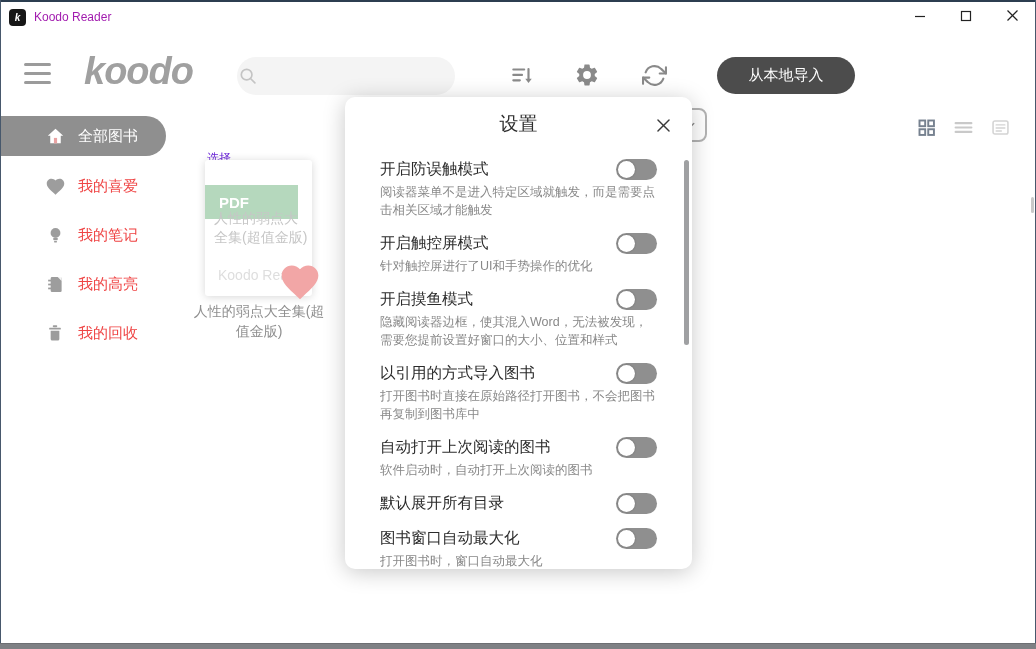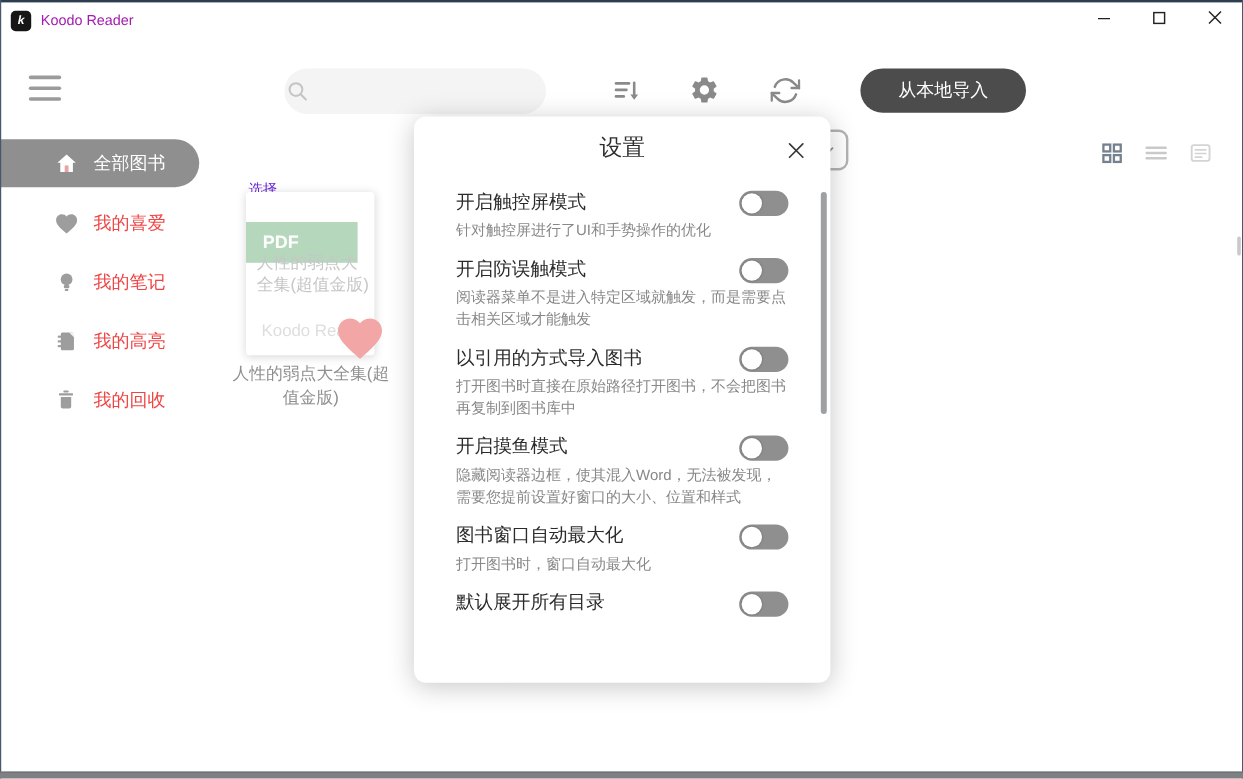--- a/index.html
+++ b/index.html
@@ -111,20 +111,21 @@
         </span>
       </div>
     </div>
   </div>
 
   <div class="hamburger">
       <span></span>
       <span></span>
       <span></span>
     </div>
+  <div class="logo">koodo</div>
 
   <div class="search">
     <span class="mag">
       <svg width="22" height="22" viewBox="0 0 24 24" fill="none">
           <circle cx="10.5" cy="10.5" r="5.8" stroke="#c4c4c4" stroke-width="1.8"></circle>
           <line x1="15" y1="15" x2="19.5" y2="19.5" stroke="#c4c4c4" stroke-width="1.8" stroke-linecap="round"></line>
         </svg>
     </span>
   </div>
 
@@ -264,75 +265,84 @@
             <line x1="5" y1="5" x2="19" y2="19"></line>
             <line x1="19" y1="5" x2="5" y2="19"></line>
           </g>
         </svg>
     </div>
     <div class="modal-title">设置</div>
 
     <div class="settings">
       <div class="setting-row">
         <div class="setting-main">
+          <div class="setting-label">开启防误触模式</div>
+          <div class="toggle">
+              <div class="knob"></div>
+            </div>
+        </div>
+        <div class="setting-desc">阅读器菜单不是进入特定区域就触发，而是需要点击相关区域才能触发</div>
+      </div>
+
+      <div class="setting-row">
+        <div class="setting-main">
           <div class="setting-label">开启触控屏模式</div>
           <div class="toggle">
               <div class="knob"></div>
             </div>
         </div>
         <div class="setting-desc">针对触控屏进行了UI和手势操作的优化</div>
       </div>
 
       <div class="setting-row">
         <div class="setting-main">
-          <div class="setting-label">开启防误触模式</div>
-          <div class="toggle">
-              <div class="knob"></div>
-            </div>
-        </div>
-        <div class="setting-desc">阅读器菜单不是进入特定区域就触发，而是需要点击相关区域才能触发</div>
+          <div class="setting-label">开启摸鱼模式</div>
+          <div class="toggle">
+              <div class="knob"></div>
+            </div>
+        </div>
+        <div class="setting-desc">隐藏阅读器边框，使其混入Word，无法被发现，需要您提前设置好窗口的大小、位置和样式</div>
       </div>
 
       <div class="setting-row">
         <div class="setting-main">
           <div class="setting-label">以引用的方式导入图书</div>
           <div class="toggle">
               <div class="knob"></div>
             </div>
         </div>
         <div class="setting-desc">打开图书时直接在原始路径打开图书，不会把图书再复制到图书库中</div>
       </div>
 
       <div class="setting-row">
         <div class="setting-main">
-          <div class="setting-label">开启摸鱼模式</div>
-          <div class="toggle">
-              <div class="knob"></div>
-            </div>
-        </div>
-        <div class="setting-desc">隐藏阅读器边框，使其混入Word，无法被发现，需要您提前设置好窗口的大小、位置和样式</div>
-      </div>
-
+          <div class="setting-label">自动打开上次阅读的图书</div>
+          <div class="toggle">
+              <div class="knob"></div>
+            </div>
+        </div>
+        <div class="setting-desc">软件启动时，自动打开上次阅读的图书</div>
+      </div>
+
+      <div class="setting-row">
+        <div class="setting-main">
+          <div class="setting-label">默认展开所有目录</div>
+          <div class="toggle">
+              <div class="knob"></div>
+            </div>
+        </div>
+
+      </div>
 
       <div class="setting-row">
         <div class="setting-main">
           <div class="setting-label">图书窗口自动最大化</div>
           <div class="toggle">
               <div class="knob"></div>
             </div>
         </div>
         <div class="setting-desc">打开图书时，窗口自动最大化</div>
       </div>
-
-      <div class="setting-row">
-        <div class="setting-main">
-          <div class="setting-label">默认展开所有目录</div>
-          <div class="toggle">
-              <div class="knob"></div>
-            </div>
-        </div>
-
-      </div>
     </div>
 
     <div class="modal-scrollbar"></div>
   </div>
 </div>
 
 </body></html>

